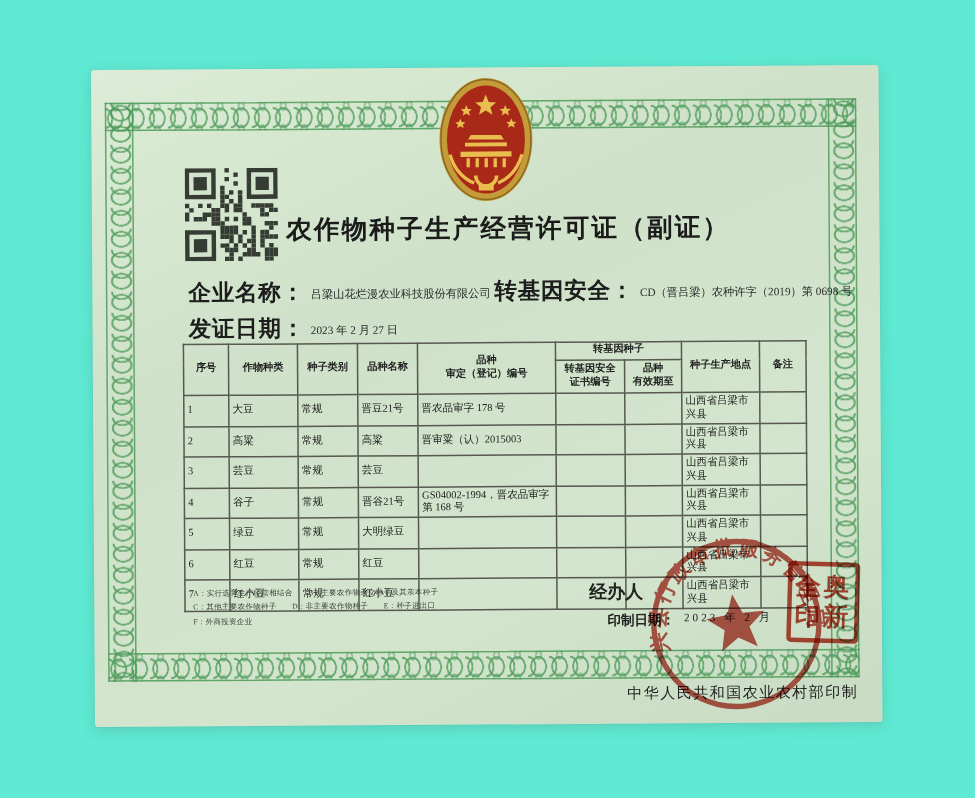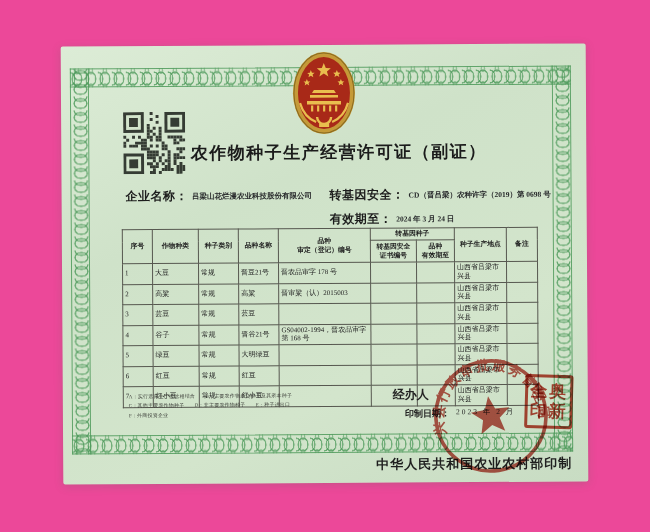--- a/index.html
+++ b/index.html
@@ -1,18 +1,18 @@
 <!DOCTYPE html>
 <html><head>
 <meta charset="utf-8">
 <style>
   * { margin:0; padding:0; box-sizing:border-box; }
   html,body { width:650px; height:532px; background:#ffffff; overflow:hidden;
     font-family:"Liberation Serif","DejaVu Serif",serif; }
-  .stage { position:relative; width:650px; height:532px; background:#ec4899; }
+  .stage { position:relative; width:650px; height:532px; background:#5eead4; }
 
   
   .paper { position:absolute; left:62px; top:45px; width:525px; height:438px;
     background:linear-gradient(155deg,#dcecd6 0%,#cfe2c9 35%,#d3e5cc 70%,#c8dcc3 100%);
     transform:rotate(-0.35deg); border-radius:2px;
     box-shadow:0 2px 9px rgba(90,110,90,.25), 0 0 1px rgba(0,0,0,.15); }
 
   
   .lace { position:absolute; left:9px; right:15px; top:22px; bottom:30px; pointer-events:none; }
   .lz { position:absolute; opacity:.92; }
@@ -37,23 +37,23 @@
 
   
   .qr { position:absolute; left:62px; top:66px; width:62px; height:62px; opacity:.88; }
 
   
   .title { position:absolute; left:0; right:0; top:96px; text-align:center; padding-left:30px;
     font-size:17px; font-weight:bold; letter-spacing:1.5px; color:#1b1b1b; }
 
   
   .fld { position:absolute; white-space:nowrap; color:#1d1d1d; }
-  .fld .lab { font-weight:bold; font-size:12px; letter-spacing:.5px; }
+  .fld .lab { font-weight:bold; font-size:15px; letter-spacing:.5px; }
   .fld .val { font-size:7.5px; margin-left:4px; color:#27292b;
-    display:inline-block; transform:translateY(-1px);font-weight:bold; }
+    display:inline-block; transform:translateY(-1px); }
 
   
   table.lic { position:absolute; left:60px; top:183px; width:415px; border-collapse:collapse;
     table-layout:fixed; font-size:7px; color:#222; }
   table.lic th, table.lic td { border:0.8px solid #575850; padding:1px 2px; vertical-align:middle; }
   table.lic th { font-weight:600; text-align:center; white-space:pre-line; line-height:1.3; font-size:6.8px; }
   table.lic td { height:13px; text-align:left; line-height:1.25; }
   table.lic tr.hr1 th { height:12px; }
   table.lic tr.hr2 th { height:22px; }
 
@@ -68,21 +68,21 @@
     display:inline-block; transform:translateY(-2px); letter-spacing:2px;text-align:right; }
 
   .seal { position:absolute; left:368px; top:312px; width:120px; height:120px; z-index:8;
     mix-blend-mode:multiply; opacity:.82; transform:rotate(-8deg); }
   .stamp { position:absolute; left:462px; top:331px; width:48px; height:54px; z-index:9;
     border:3px solid #bf3b2a; border-radius:3px; color:#bf3b2a; font-weight:bold;
     font-size:17px; line-height:1.18; text-align:center; letter-spacing:2px;
     display:flex; flex-direction:column; justify-content:center;
     transform:rotate(2deg); mix-blend-mode:multiply; opacity:.92; }
 
-  .footer { position:absolute; right:16px; top:411px; font-weight:bold; font-size:13px;
+  .footer { position:absolute; right:16px; top:411px; font-weight:normal; font-size:10px;
     letter-spacing:1px; color:#1e1e1e; z-index:3; }
 </style>
 </head>
 <body>
 
 <div class="stage">
   <div class="paper">
 
     <div class="lace">
       <div class="lz h t"></div>
@@ -244,22 +244,22 @@
       </svg>
 
     <div class="title">农作物种子生产经营许可证（副证）</div>
 
     <div class="fld" style="left:64px; top:140px;">
       <span class="lab">企业名称：</span><span class="val">吕梁山花烂漫农业科技股份有限公司</span>
     </div>
     <div class="fld" style="left:268px; top:140px;">
       <span class="lab">转基因安全：</span><span class="val">CD（晋吕梁）农种许字（2019）第 0698 号</span>
     </div>
-    <div class="fld" style="left:268px; top:164px;">
-      <span class="lab">有效期至：</span><span class="val">2024 年 3 月 24 日</span>
+    <div class="fld" style="left:64px; top:164px;">
+      <span class="lab">发证日期：</span><span class="val">2023 年 2 月 27 日</span>
     </div>
 
     <table class="lic">
       <colgroup>
         <col style="width:30px">
           <col style="width:46px">
           <col style="width:40px">
           <col style="width:40px">
         <col style="width:92px">
           <col style="width:46px">

